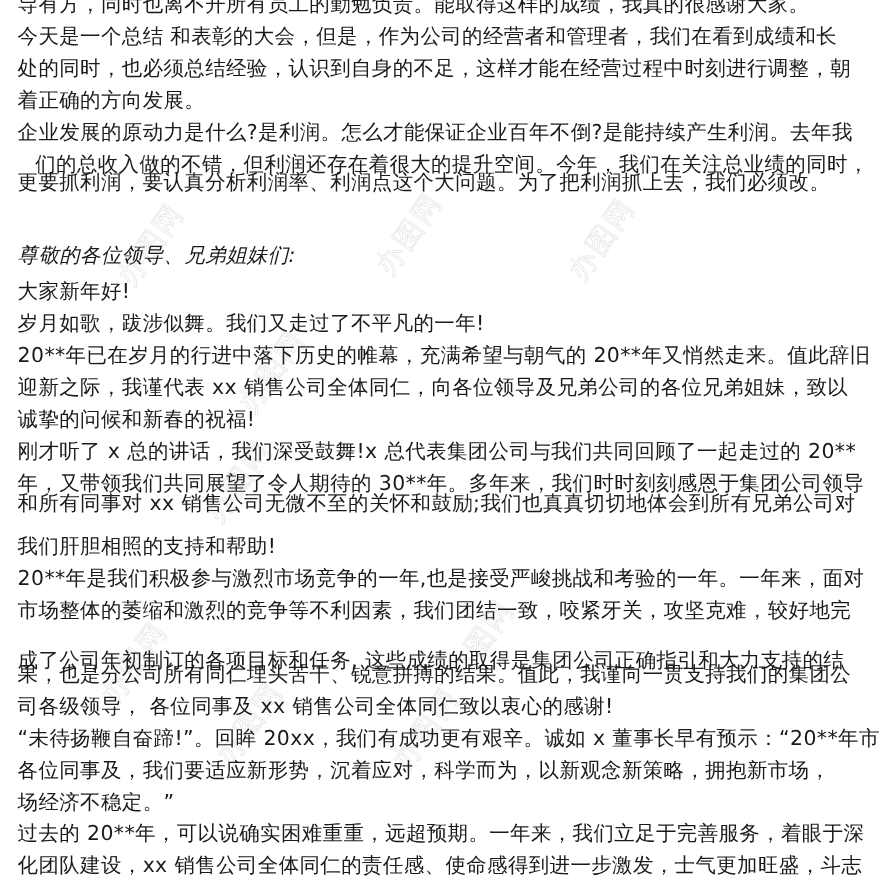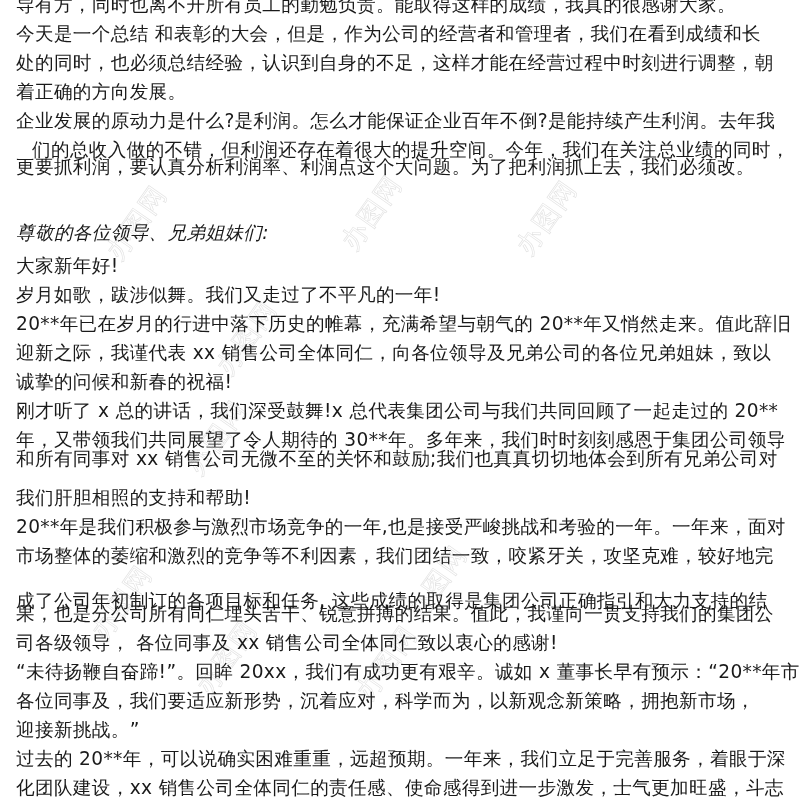--- a/index.html
+++ b/index.html
@@ -78,17 +78,17 @@
   <div class="line" style="top:425px;">年，又带领我们共同展望了令人期待的 30**年。多年来，我们时时刻刻感恩于集团公司领导</div>
   <div class="line" style="top:444px;">和所有同事对 xx 销售公司无微不至的关怀和鼓励;我们也真真切切地体会到所有兄弟公司对</div>
   <div class="line" style="top:483px;">我们肝胆相照的支持和帮助!</div>
   <div class="line" style="top:512px;text-align:center;">20**年是我们积极参与激烈市场竞争的一年,也是接受严峻挑战和考验的一年。一年来，面对</div>
   <div class="line" style="top:541px;">市场整体的萎缩和激烈的竞争等不利因素，我们团结一致，咬紧牙关，攻坚克难，较好地完</div>
   <div class="line" style="top:570px;margin-top:16px;">成了公司年初制订的各项目标和任务, 这些成绩的取得是集团公司正确指引和大力支持的结</div>
   <div class="line" style="top:599px;">果，也是分公司所有同仁埋头苦干、锐意拼搏的结果。值此，我谨向一贯支持我们的集团公</div>
   <div class="line" style="top:628px;">司各级领导， 各位同事及 xx 销售公司全体同仁致以衷心的感谢!</div>
   <div class="line" style="top:657px;">“未待扬鞭自奋蹄!”。回眸 20xx，我们有成功更有艰辛。诚如 x 董事长早有预示：“20**年市</div>
   <div class="line" style="top:686px;">各位同事及，我们要适应新形势，沉着应对，科学而为，以新观念新策略，拥抱新市场，</div>
-  <div class="line" style="top:715px;">迎接新挑战。”</div>
+  <div class="line" style="top:715px;">场经济不稳定。”</div>
   <div class="line" style="top:744px;">过去的 20**年，可以说确实困难重重，远超预期。一年来，我们立足于完善服务，着眼于深</div>
   <div class="line" style="top:773px;">化团队建设，xx 销售公司全体同仁的责任感、使命感得到进一步激发，士气更加旺盛，斗志</div>
 
 </div>
 
 </body></html>

